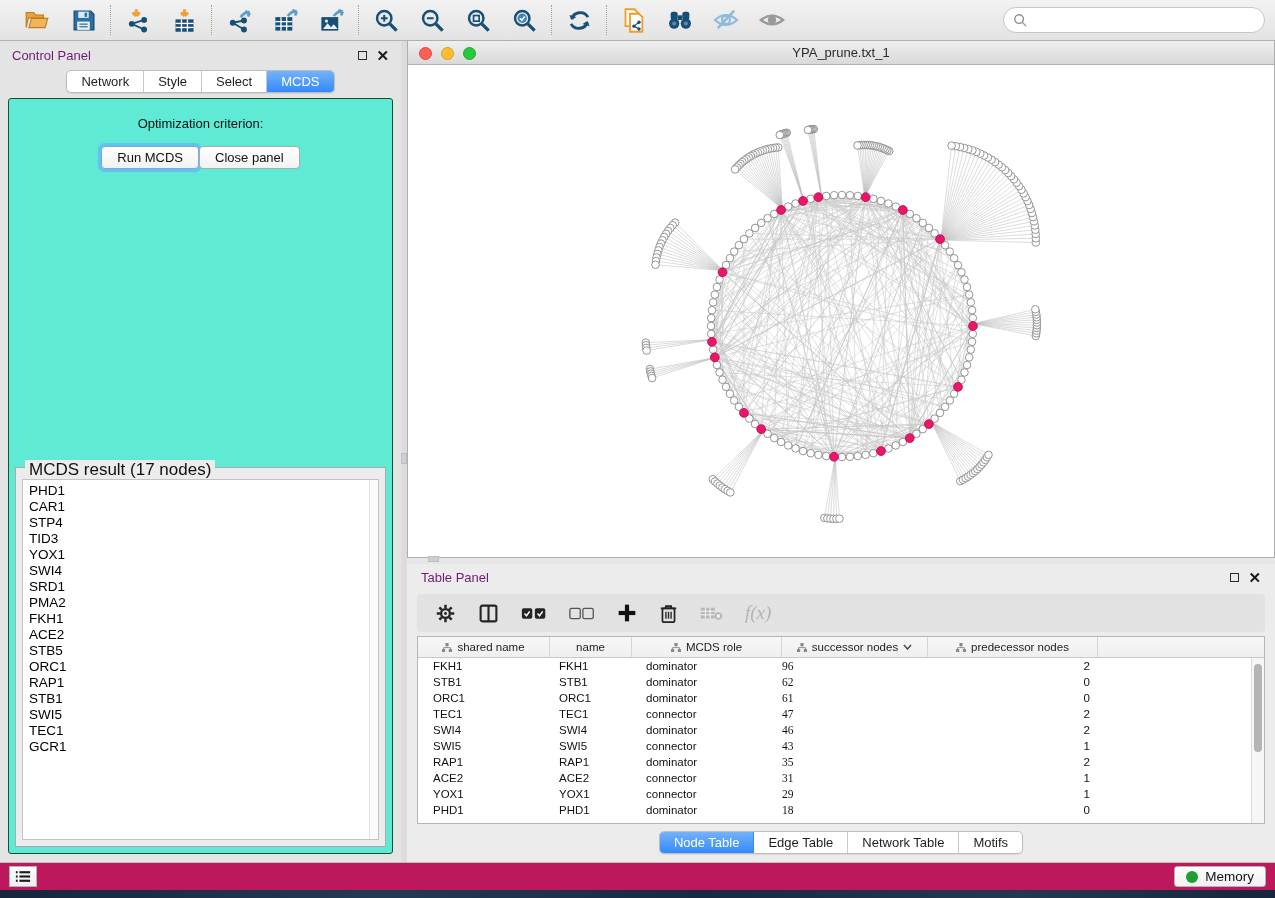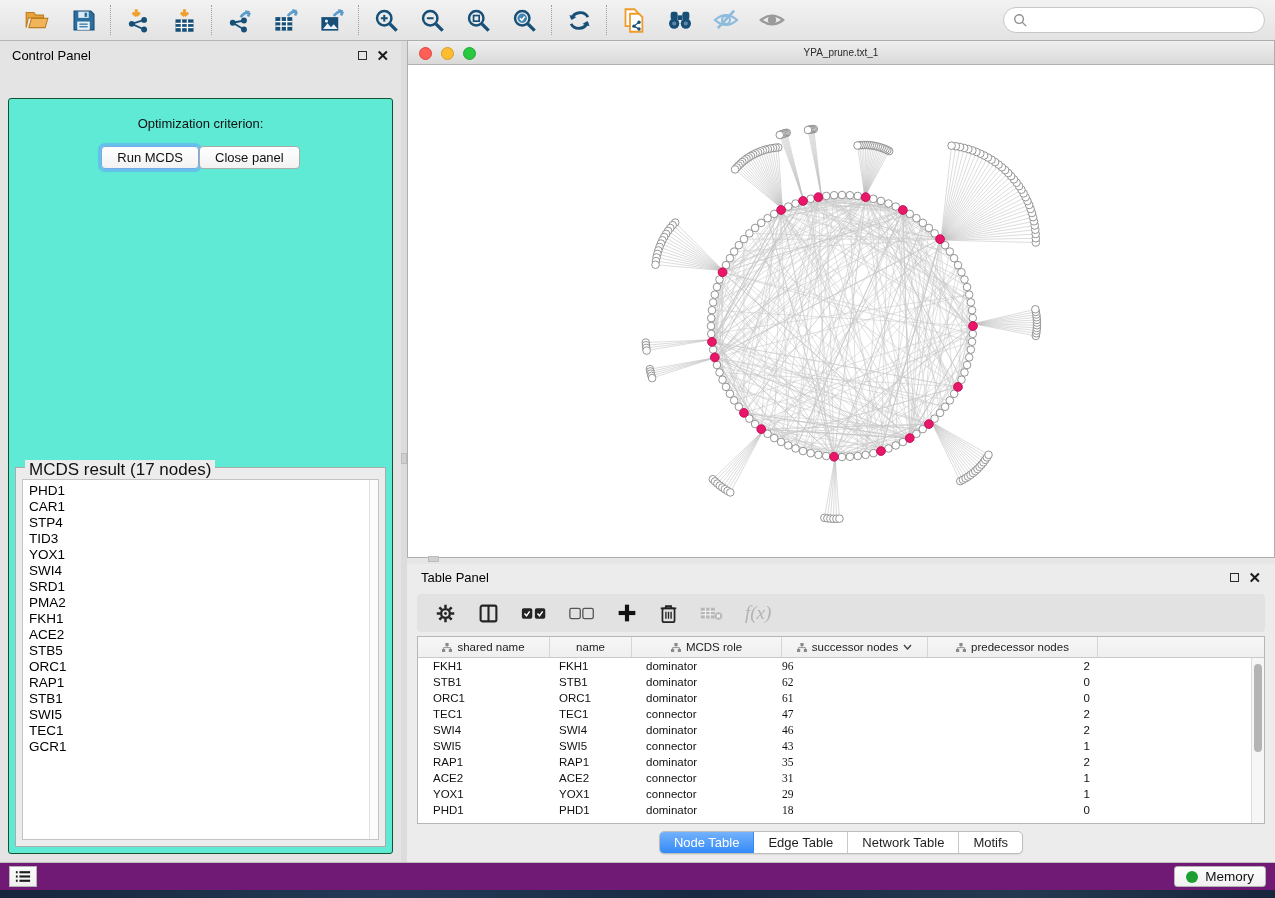--- a/index.html
+++ b/index.html
@@ -15,21 +15,21 @@
   .tb-btn { width:28px; height:28px; display:flex; align-items:center; justify-content:center; }
   .tb-btn svg { display:block; }
   .search-box { margin-left:auto; width:262px; height:26px; background:#fff;
     border:1px solid #c7c7c7; border-radius:13px; display:flex; align-items:center; padding:0 9px; }
   .search-box input { border:none; outline:none; flex:1; font-size:13px; background:transparent;
     font-family:"Liberation Sans",sans-serif; margin-left:5px; }
 
   
   .control-panel { position:absolute; left:0; top:41px; width:401px; bottom:36px; background:#e4e4e4; }
   .panel-header { height:28px; display:flex; align-items:center; padding:0 12px; }
-  .panel-title { font-size:13px; color:#000000; }
+  .panel-title { font-size:13px; color:#701a75; }
   .panel-header-icons { margin-left:auto; display:flex; align-items:center; gap:9px; }
   .float-icon { width:9px; height:9px; border:1.6px solid #2a2a2a; background:transparent; }
   .close-icon { font-size:15px; font-weight:bold; color:#1a1a1a; line-height:9px; }
   .cp-tabs-row { display:flex; justify-content:center; margin-top:1px; }
   .seg { display:inline-flex; background:#fff; border:1px solid #bdbdbd; border-radius:5px;
     overflow:hidden; box-shadow:0 1px 1px rgba(0,0,0,.08); }
   .seg-tab { padding:3px 14px; font-size:13px; color:#1e1e1e; border-right:1px solid #c9c9c9; white-space:nowrap; }
   .seg-tab:last-child { border-right:none; }
   .seg-tab.active { background:linear-gradient(#74b2fc,#338af8); color:#fff; border-right-color:#338af8; }
   .cp-content { position:absolute; left:8px; right:8px; top:57px; bottom:8px;
@@ -62,21 +62,21 @@
   .v-split .grip { position:absolute; top:412px; left:0; width:6px; height:11px; background:#cfcfcf; border:1px solid #bdbdbd; }
   .h-split-grip { position:absolute; left:428px; top:556px; width:11px; height:6px; background:#cfcfcf; border:1px solid #bdbdbd; }
 
   
   .net-window { position:absolute; left:407px; top:40px; right:0; height:518px;
     border:1px solid #aeaeae; }
   .net-titlebar { height:24px; background:linear-gradient(#efefef,#d9d9d9); border-bottom:1px solid #b2b2b2;
     position:relative; display:flex; align-items:center; justify-content:center; }
   .traffic { position:absolute; left:11px; top:6px; display:flex; gap:9px; }
   .traffic span { width:13px; height:13px; border-radius:50%; display:block; }
-  .net-title { font-size:10px; color:#2a2a2a; }
+  .net-title { font-size:13px; color:#2a2a2a; }
   .net-canvas { position:absolute; left:0; right:0; top:24px; bottom:0; background:#fff; overflow:hidden; }
   .net-canvas svg { display:block; }
 
   
   .table-panel { position:absolute; left:407px; top:564px; right:0; bottom:36px; background:#ececec; }
   .tp-header { height:26px; display:flex; align-items:center; padding:0 14px; }
   .tp-toolbar { position:absolute; left:10px; right:10px; top:30px; height:38px; background:#e2e2e2;
     border-radius:4px; display:flex; align-items:center; gap:22px; padding:0 18px; }
   .tp-tool { display:flex; align-items:center; justify-content:center; height:24px; }
   .fx-label { font-family:"Liberation Serif", serif; font-style:italic; font-size:19px; color:#b3b3b3; }
@@ -93,21 +93,21 @@
   .c1 { width:82px;  padding-left:9px; }
   .c2 { width:150px; padding-left:14px; }
   .c3 { width:146px; text-align:left; padding-right:12px;font-family:Liberation Serif, serif; }
   .c4 { width:170px; text-align:right; padding-right:8px; }
   .cfill { flex:1; border-right:none !important; }
   .tscroll { position:absolute; top:21px; bottom:0; right:0; width:13px; background:#f6f6f6; border-left:1px solid #dcdcdc; }
   .tscroll .thumb { position:absolute; top:6px; left:2px; width:8px; height:88px; background:#b4b4b4; border-radius:4px; }
   .tp-tabs-row { position:absolute; left:0; right:0; bottom:8px; display:flex; justify-content:center; }
 
   
-  .status-bar { position:absolute; left:0; right:0; bottom:8px; height:28px; background:#701a75;
+  .status-bar { position:absolute; left:0; right:0; bottom:8px; height:28px; background:#be185d;
     border-top:1px solid #bfbfbf; display:flex; align-items:center; padding:0 9px; }
   .list-btn { width:28px; height:21px; background:linear-gradient(#fdfdfd,#efefef); border:1px solid #b3b3b3;
     display:flex; align-items:center; justify-content:center; }
   .memory-btn { margin-left:auto; display:flex; align-items:center; gap:7px; background:linear-gradient(#fdfdfd,#f0f0f0);
     border:1px solid #b3b3b3; border-radius:3px; padding:2px 11px; font-size:13.5px; color:#111; }
   .memory-dot { width:12px; height:12px; border-radius:50%; }
   .wallpaper { position:absolute; left:0; right:0; bottom:0; height:8px;
     background:linear-gradient(90deg,#16263c,#233a55 30%,#182a42 55%,#24394f 80%,#16263c); }
 </style>
 </head>
@@ -279,20 +279,28 @@
     </div>
   </div>
 
   <div class="control-panel">
     <div class="panel-header">
       <span class="panel-title">Control Panel</span>
       <span class="panel-header-icons">
         <span class="float-icon"></span>
         <span class="close-icon">✕</span>
       </span>
+    </div>
+    <div class="cp-tabs-row">
+      <div class="seg">
+          <div class="seg-tab">Network</div>
+          <div class="seg-tab">Style</div>
+          <div class="seg-tab">Select</div>
+          <div class="seg-tab active">MCDS</div>
+        </div>
     </div>
     <div class="cp-content">
       <div class="opt-label">Optimization criterion:</div>
       <div class="cp-buttons">
         <button class="btn focus-ring">Run MCDS</button>
         <button class="btn">Close panel</button>
       </div>
       <div class="result-group">
         <div class="result-legend">MCDS result (17 nodes)</div>
         <div class="result-list">

